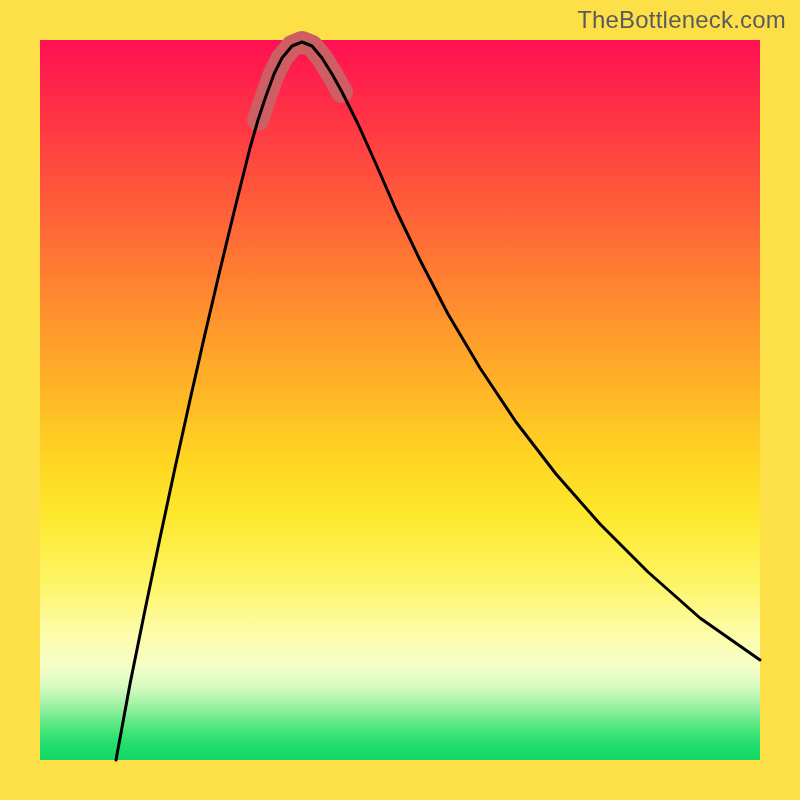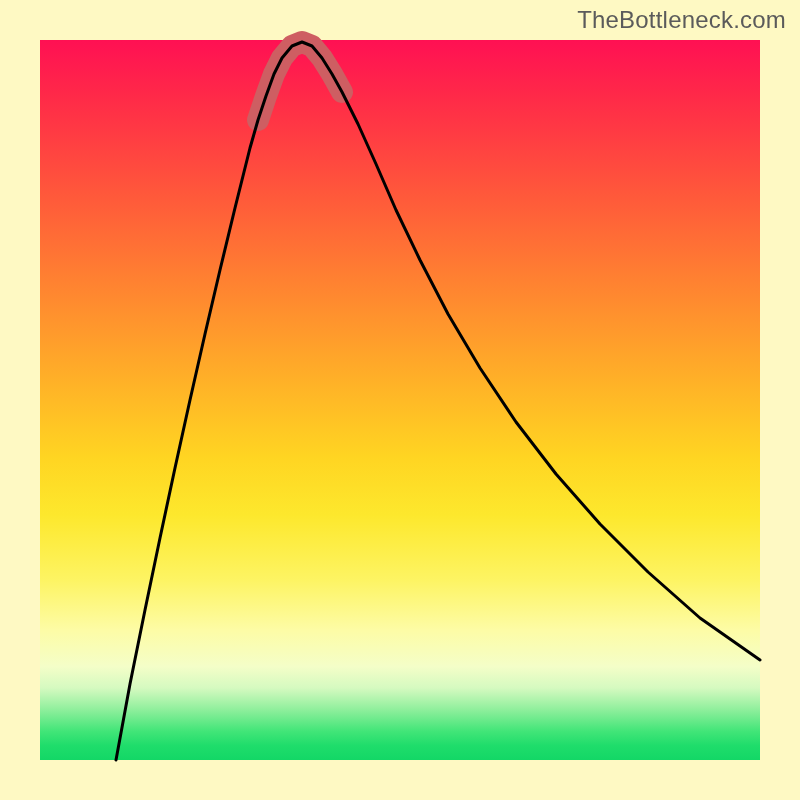--- a/index.html
+++ b/index.html
@@ -10,21 +10,21 @@
     background: #000;
     overflow: hidden;
     font-family: Arial, Helvetica, sans-serif;
   }
   .frame {
     position: absolute;
     left: 0;
     top: 0;
     width: 800px;
     height: 800px;
-    background: #fef9c3;
+    background: #fde047;
   }
   .plot-area {
     position: absolute;
     left: 40px;
     top: 40px;
     width: 720px;
     height: 720px;
     
     background: linear-gradient(to bottom,
       #ff1053 0%,

